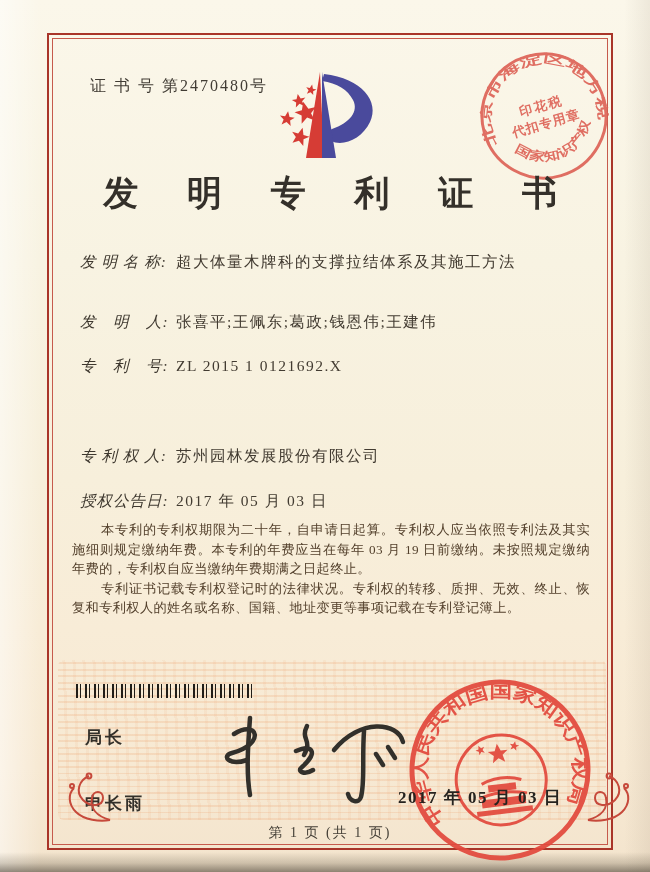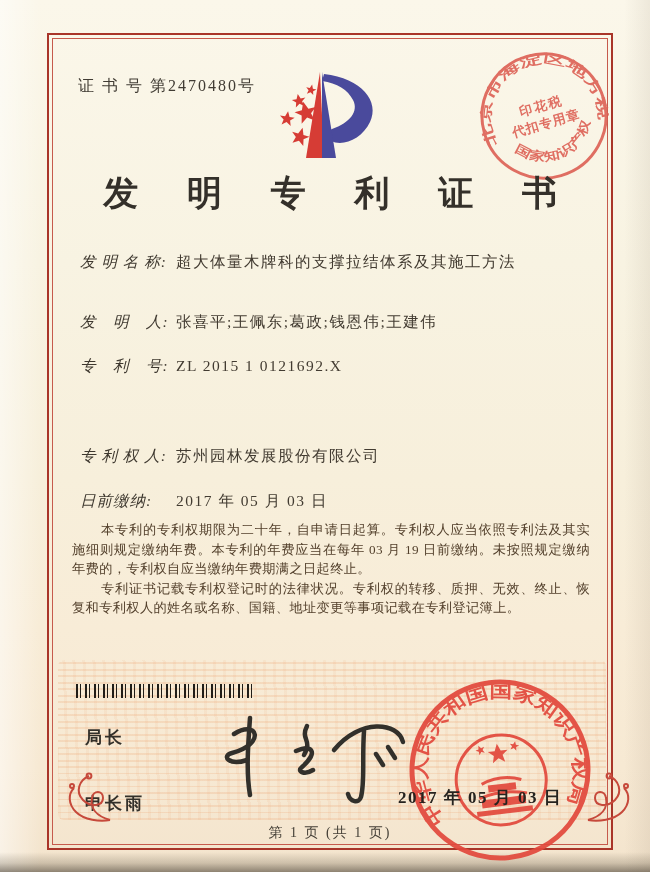--- a/index.html
+++ b/index.html
@@ -11,21 +11,21 @@
                     linear-gradient(270deg,rgba(120,100,80,.10) 0,rgba(0,0,0,0) 26px);}
   .stage::after{content:"";position:absolute;left:0;right:0;bottom:0;height:20px;pointer-events:none;
          background:linear-gradient(180deg,rgba(92,82,64,0) 0%,rgba(92,82,64,.25) 55%,rgba(58,50,38,.55) 100%);}
   .frame{position:absolute;left:47px;top:33px;right:37px;bottom:22px;border:2px solid #a93529;}
   .frame-inner{position:absolute;inset:3px;border:1px solid #c65a4c;}
   .band{position:absolute;left:58px;top:660px;right:44px;height:160px;pointer-events:none;
         background:
           repeating-linear-gradient(0deg, rgba(236,152,96,.20) 0 1.6px, rgba(255,255,255,0) 1.6px 6.5px),
           repeating-linear-gradient(88deg, rgba(238,160,110,.10) 0 3px, rgba(255,255,255,0) 3px 10px);
         border-radius:6px;}
-  .cert-no{position:absolute;left:78px;top:76px;font-size:16px;letter-spacing:2px;color:#413c34;}
+  .cert-no{position:absolute;left:90px;top:76px;font-size:16px;letter-spacing:2px;color:#413c34;}
   .title{position:absolute;left:48px;right:38px;top:170px;text-align:center;font-size:35px;
          font-weight:bold;letter-spacing:20px;text-indent:20px;color:#34302a;}
   .field{position:absolute;left:80px;right:60px;font-size:15.5px;color:#3c362d;white-space:nowrap;}
   .field .lbl{display:inline-block;min-width:96px;letter-spacing:1px;color:#3e382f;font-style:italic;}
   .field .val{letter-spacing:1.5px;color:#423b31;}
   .paras{position:absolute;left:72px;right:60px;top:520px;font-size:13.2px;line-height:19.6px;
          color:#53402c;text-align:justify;}
   .paras p{margin:0;text-indent:2.2em;letter-spacing:.4px;}
   .barcode{position:absolute;left:76px;top:684px;width:176px;height:14px;
          background:repeating-linear-gradient(90deg,#211d18 0 2px,transparent 2px 4px,#211d18 4px 5px,
@@ -93,21 +93,21 @@
   <div class="field" style="top:312px">
     <span class="lbl">发　明　人:</span><span class="val">张喜平;王佩东;葛政;钱恩伟;王建伟</span>
   </div>
   <div class="field" style="top:356px">
     <span class="lbl">专　利　号:</span><span class="val">ZL 2015 1 0121692.X</span>
   </div>
   <div class="field" style="top:446px">
     <span class="lbl">专 利 权 人:</span><span class="val">苏州园林发展股份有限公司</span>
   </div>
   <div class="field" style="top:491px">
-    <span class="lbl">日前缴纳:</span><span class="val">2017 年 05 月 03 日</span>
+    <span class="lbl">授权公告日:</span><span class="val">2017 年 05 月 03 日</span>
   </div>
 
   <div class="paras">
     <p>本专利的专利权期限为二十年，自申请日起算。专利权人应当依照专利法及其实施细则规定缴纳年费。本专利的年费应当在每年 03 月 19 日前缴纳。未按照规定缴纳年费的，专利权自应当缴纳年费期满之日起终止。</p>
     <p>专利证书记载专利权登记时的法律状况。专利权的转移、质押、无效、终止、恢复和专利权人的姓名或名称、国籍、地址变更等事项记载在专利登记簿上。</p>
   </div>
 
   <div class="barcode"></div>
 
   <div class="officer-title">局长</div>

